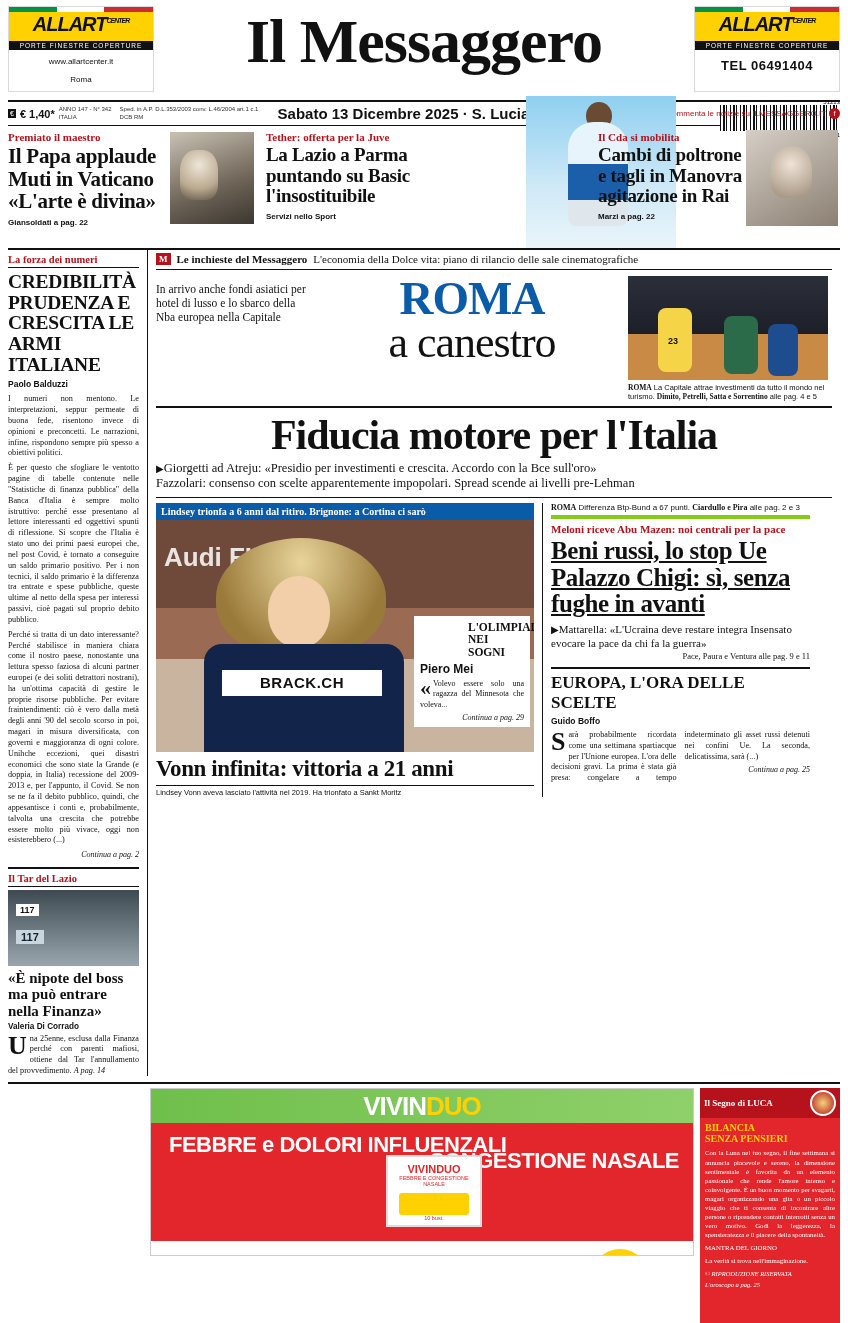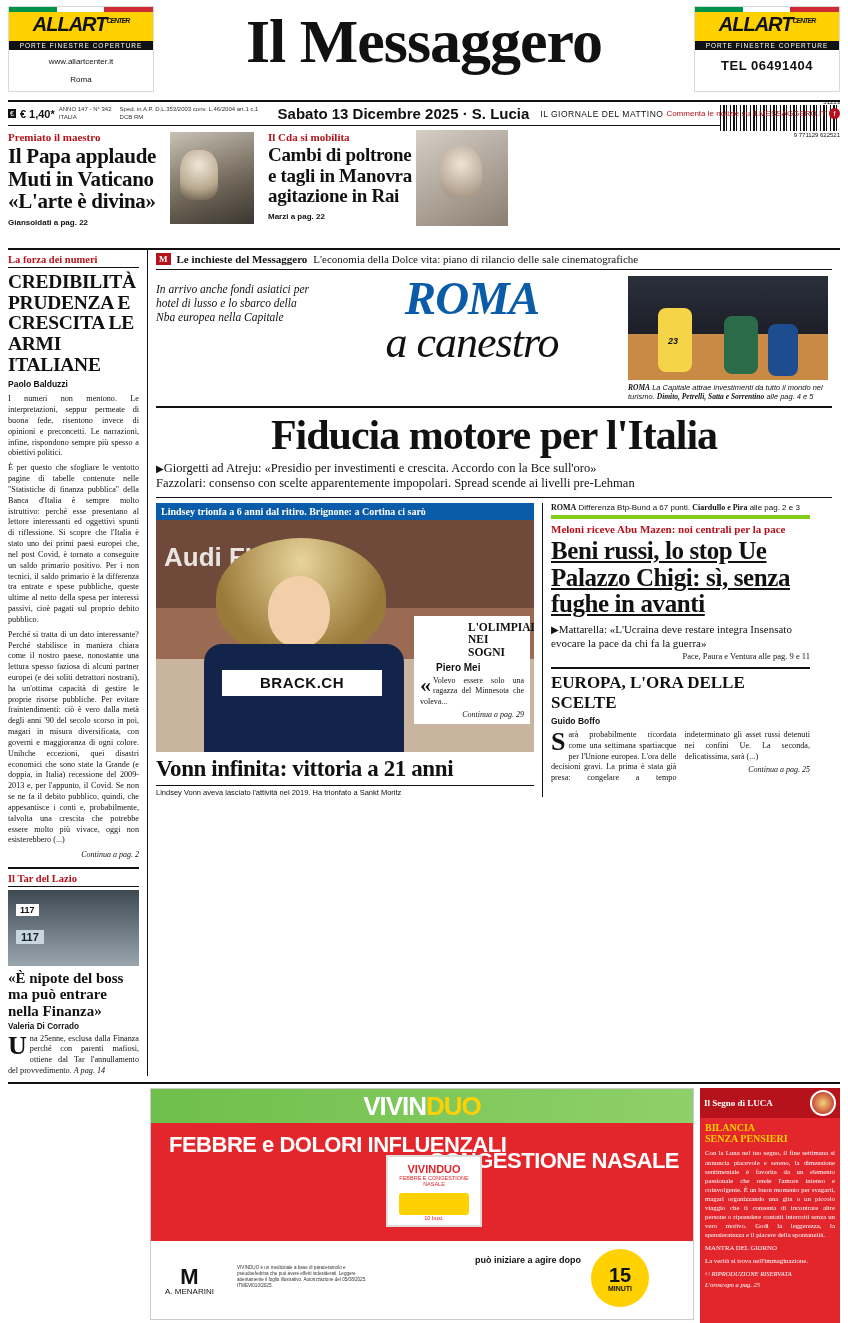--- a/index.html
+++ b/index.html
@@ -83,21 +83,21 @@
   .body-txt { font-size:8.2px; line-height:1.32; text-align:justify; column-gap:6px; hyphens:auto; }
   .body-txt p { margin:0 0 4px; }
   .cont { font-style:italic; font-size:8px; text-align:right; margin-top:3px; }
 
   
   .inchieste { display:flex; align-items:center; gap:6px; border-bottom:1px solid #111; padding:3px 0 4px; }
   .mini-logo { background:#b5121b; color:#fff; font-weight:bold; font-size:9px; padding:1px 3px; font-family:"Liberation Serif",serif; }
   .inch-b { font-weight:bold; font-size:11px; }
   .inch-n { font-size:11px; }
 
-  .roma-block { display:flex; gap:8px; padding:6px 0 4px; border-bottom:2px solid #111;font-style:italic; }
+  .roma-block { display:flex; gap:8px; padding:6px 0 4px; border-bottom:2px solid #111; }
   .roma-left { width:160px; font-size:11.5px; line-height:1.22; font-weight:normal; padding-top:6px; }
   .roma-mid { flex:1; text-align:center; }
   .roma-title { font-size:47px; font-weight:bold; color:#0b5ca8; line-height:0.96; letter-spacing:-1px; }
   .roma-sub { font-size:44px; font-weight:normal; color:#111; line-height:1; letter-spacing:-1px; font-family:"Liberation Serif",serif; }
   .roma-photo { width:200px; height:104px; background:linear-gradient(180deg,#2b2f3a,#11131a); position:relative; overflow:hidden; }
   .roma-photo .court { position:absolute; left:0; bottom:0; width:100%; height:46px; background:#c98a45; }
   .roma-photo .p1 { position:absolute; left:30px; bottom:8px; width:34px; height:64px; background:#f5d547; border-radius:8px; }
   .roma-photo .p2 { position:absolute; left:96px; bottom:6px; width:34px; height:58px; background:#2b6b4a; border-radius:8px; }
   .roma-photo .p3 { position:absolute; left:140px; bottom:4px; width:30px; height:52px; background:#1e4d8f; border-radius:8px; }
   .roma-photo .num { position:absolute; left:40px; bottom:34px; color:#111; font-family:"Liberation Sans",sans-serif; font-size:9px; font-weight:bold; }
@@ -114,21 +114,21 @@
 
   .ski-kicker { background:#0b5ca8; color:#fff; font-weight:bold; font-size:10px; padding:3px 5px; }
   .ski-photo { position:relative; width:100%; height:232px; background:linear-gradient(180deg,#6f4a3a 0 38%, #9a6a52 38% 60%, #c9b49f 60%); overflow:hidden; }
   .ski-photo .hair { position:absolute; left:60px; top:18px; width:170px; height:120px; background:radial-gradient(ellipse at 50% 20%, #e8d49a, #9a7a3a 70%); border-radius:50% 50% 45% 45%; }
   .ski-photo .face { position:absolute; left:112px; top:56px; width:62px; height:72px; background:#f2cfa9; border-radius:48%; }
   .ski-photo .suit { position:absolute; left:48px; top:124px; width:200px; height:110px; background:#12244a; border-radius:18px 18px 0 0; }
   .ski-photo .brack { position:absolute; left:66px; top:150px; width:160px; height:26px; background:#fff; display:flex; align-items:center; justify-content:center; font-family:"Liberation Sans",sans-serif; font-weight:bold; font-size:15px; letter-spacing:0.5px; color:#111; }
   .ski-photo .audi { position:absolute; left:8px; top:22px; color:#fff; font-family:"Liberation Sans",sans-serif; font-weight:bold; font-size:26px; opacity:0.85; }
   .quote-box { position:absolute; right:4px; top:96px; width:116px; background:#fff; padding:5px 6px; }
   .quote-box .qt { font-weight:bold; font-size:11.5px; line-height:1.1;margin-left:48px; }
-  .quote-box .qa { font-size:10px; font-weight:bold; margin:3px 16px; font-family:"Liberation Sans",sans-serif; }
+  .quote-box .qa { font-size:12px; font-weight:bold; margin:3px 0; font-family:"Liberation Sans",sans-serif; }
   .quote-box .qb { font-size:8px; line-height:1.3; text-align:justify; }
   .quote-box .qb .dropq { float:left; font-size:22px; font-weight:bold; line-height:0.8; padding-right:2px; }
   .vonn-title { font-size:23px; font-weight:bold; margin-top:4px; letter-spacing:-0.4px; }
   .vonn-cap { font-size:7.5px; border-top:1px solid #111; margin-top:3px; padding-top:2px; font-family:"Liberation Sans",sans-serif; }
 
   .rom-line { font-size:8px; font-family:"Liberation Sans",sans-serif; border-bottom:4px solid #84cc16; padding-bottom:3px; margin-bottom:4px; }
   .rom-line b { font-family:"Liberation Serif",serif; }
   .meloni-k { color:#b5121b; font-weight:bold; font-size:11px; line-height:1.15; margin-bottom:3px; }
   .beni-h { font-size:25px; font-weight:bold; line-height:1.05; letter-spacing:-0.4px;text-decoration:underline; }
   .matta { font-size:11px; line-height:1.22; margin-top:6px; }
@@ -142,21 +142,21 @@
   .bottom { display:flex; gap:6px; margin-top:6px; border-top:2px solid #111; padding-top:4px; }
   .b-left { width:136px; }
   .tar-k { color:#b5121b; font-weight:bold; font-size:10.5px; border-bottom:1px solid #111; padding-bottom:2px; margin-bottom:3px; }
   .car-photo { width:100%; height:76px; background:linear-gradient(180deg,#3e4a52,#9aa6ad); position:relative; overflow:hidden; }
   .car-photo .plate { position:absolute; left:8px; top:14px; background:#fff; font-family:"Liberation Sans",sans-serif; font-weight:bold; font-size:9px; padding:1px 4px; color:#111; }
   .car-photo .plate2 { position:absolute; left:8px; top:40px; background:#c9d6dd; font-family:"Liberation Sans",sans-serif; font-weight:bold; font-size:11px; padding:1px 5px; color:#123; }
   .tar-h { font-size:15px; font-weight:bold; line-height:1.08; margin-top:4px; }
   .tar-by { font-size:8.2px; font-weight:bold; margin:3px 0; font-family:"Liberation Sans",sans-serif; }
   .tar-body { font-size:8.2px; line-height:1.3; text-align:justify; }
 
-  .b-ad { flex:1; border:1px solid #ccc; position:relative; height:232px; overflow:hidden; background:#fff; }
+  .b-ad { flex:1; border:1px solid #ccc; position:relative; height:168px; overflow:hidden; background:#fff; }
   .ad-green { position:absolute; left:0; top:0; width:100%; height:34px; background:linear-gradient(90deg,#6fbf4b,#8fd06a); }
   .ad-red { position:absolute; left:0; top:34px; width:100%; height:118px; background:#e3262b; }
   .ad-white { position:absolute; left:0; top:152px; width:100%; height:80px; background:#fff; }
   .ad-brand { position:absolute; left:50%; top:2px; transform:translateX(-50%); font-family:"Liberation Sans",sans-serif; font-weight:bold; font-size:26px; color:#fff; letter-spacing:-1px; }
   .ad-brand .duo { color:#ffd100; }
   .ad-febbre { position:absolute; left:18px; top:44px; font-family:"Liberation Sans",sans-serif; font-weight:bold; font-size:22px; color:#fff; line-height:1.05; letter-spacing:-0.5px; }
   .ad-cong { position:absolute; right:14px; top:60px; font-family:"Liberation Sans",sans-serif; font-weight:bold; font-size:22px; color:#fff; line-height:1.05; text-align:right; letter-spacing:-0.5px; }
   .ad-pack { position:absolute; left:235px; top:66px; width:96px; height:72px; background:#fff; border:2px solid #ddd; }
   .ad-pack .pt { text-align:center; font-family:"Liberation Sans",sans-serif; font-size:11px; font-weight:bold; color:#e3262b; margin-top:6px; }
   .ad-pack .ps { text-align:center; font-family:"Liberation Sans",sans-serif; font-size:5.5px; color:#e3262b; }
@@ -232,20 +232,26 @@
     </div>
   </div>
 
   <div class="hero">
     <div class="hero-col c1">
       <div class="kicker">Premiato il maestro</div>
       <div class="hero-h" style="width:160px;">Il Papa applaude Muti in Vaticano «L'arte è divina»</div>
       <div class="byline">Giansoldati a pag. 22</div>
       <div class="hero-photo photo-pope"></div>
     </div>
+    <div class="hero-col c2">
+      <div class="kicker">Tether: offerta per la Juve</div>
+      <div class="hero-h small" style="width:200px;">La Lazio a Parma puntando su Basic l'insostituibile</div>
+      <div class="byline">Servizi nello Sport</div>
+      <div class="photo-lazio"></div>
+    </div>
     <div class="hero-col c3">
       <div class="kicker">Il Cda si mobilita</div>
       <div class="hero-h small" style="width:150px;">Cambi di poltrone e tagli in Manovra agitazione in Rai</div>
       <div class="byline">Marzi a pag. 22</div>
       <div class="hero-photo photo-rai"></div>
     </div>
   </div>
 
   <div class="main">
 

